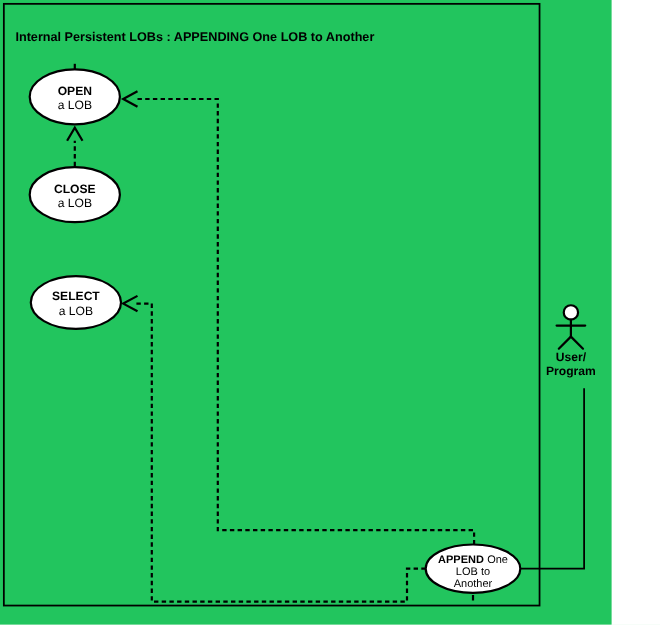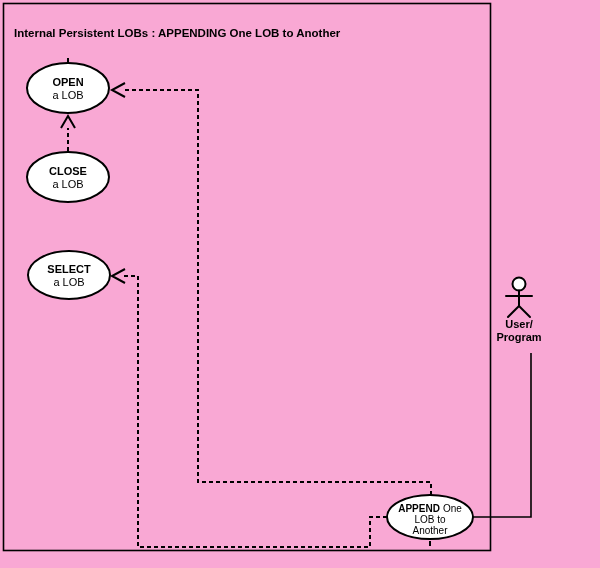--- a/index.html
+++ b/index.html
@@ -5,23 +5,23 @@
   html, body {
     margin: 0;
     padding: 0;
     background: #ffffff;
     width: 600px;
     height: 568px;
     overflow: hidden;
   }
   .stage {
     position: relative;
-    width: 600px;
+    width: 556px;
     height: 568px;
-    background: #f9a8d4;
+    background: #22c55e;
   }
   svg { display: block; }
 
   .boundary { fill: none; stroke: #000000; stroke-width: 1.6; }
   .uc       { fill: #ffffff; stroke: #000000; stroke-width: 2; }
   .dash     { fill: none; stroke: #000000; stroke-width: 2; stroke-dasharray: 4 3; }
   .arrowhead{ fill: none; stroke: #000000; stroke-width: 2; stroke-linejoin: miter; }
   .solid    { fill: none; stroke: #000000; stroke-width: 1.6; }
   .limb     { fill: none; stroke: #000000; stroke-width: 2; stroke-linecap: round; }
   .tick     { stroke: #000000; stroke-width: 2; }

